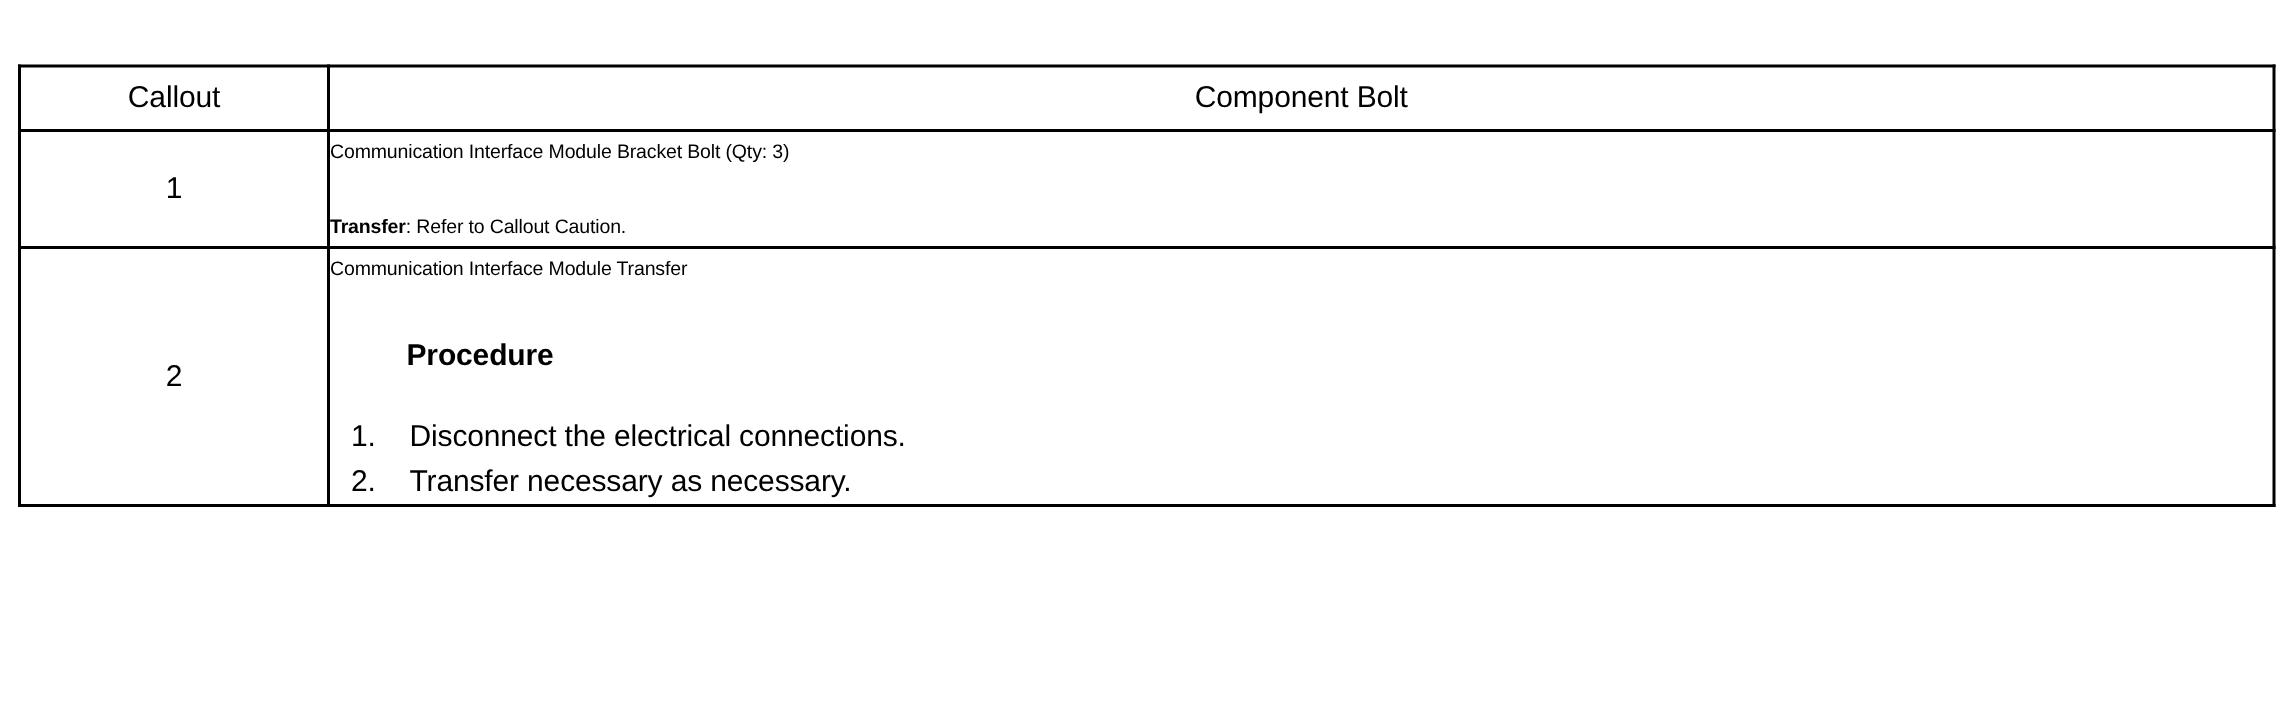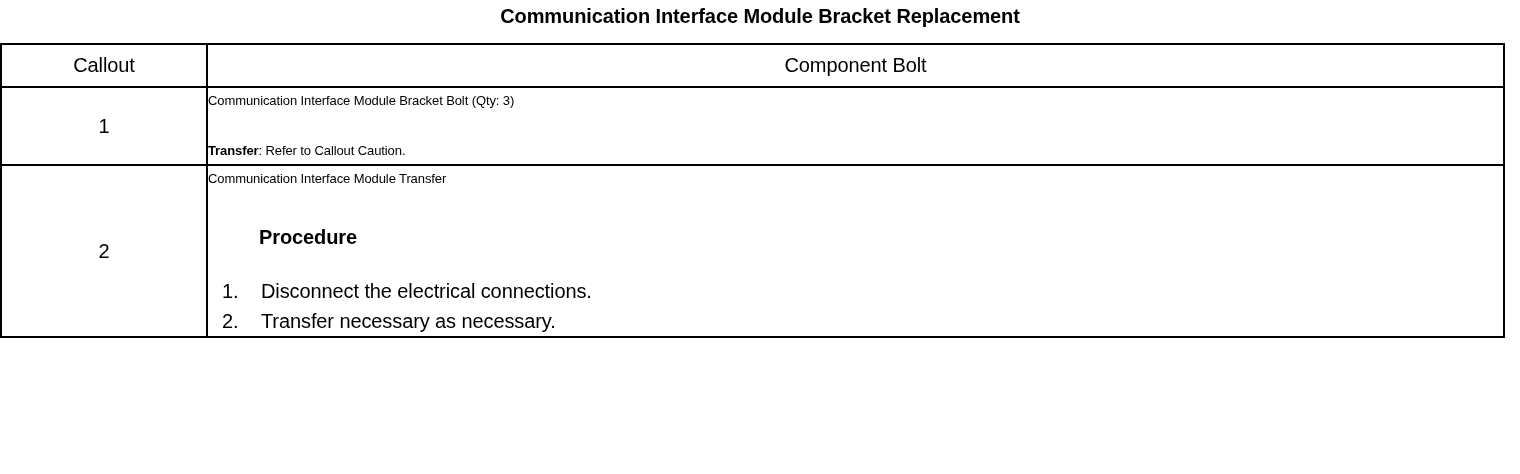--- a/index.html
+++ b/index.html
@@ -30,21 +30,21 @@
     text-align: center;
     font-size: 20px;
     font-weight: bold;
     letter-spacing: -0.1px;
     line-height: 26px;
     white-space: nowrap;
   }
 
   .table-wrap {
     position: absolute;
-    left: 0;
+    left: 12px;
     top: 43px;
     width: 1503px;
   }
 
   table.spec {
     border-collapse: collapse;
     width: 1503px;
     table-layout: fixed;
     background: #ffffff;
   }
@@ -146,21 +146,20 @@
     text-align: left;
     font-size: 20px;
     line-height: 30px;
   }
 </style>
 </head>
 <body>
 
 <div class="page">
 
-  <div class="doc-title">Communication Interface Module Bracket Replacement</div>
 
   <div class="table-wrap">
     <table class="spec">
       <colgroup>
         <col class="c-callout">
         <col class="c-name">
       </colgroup>
       <tbody>
 
         <tr>

